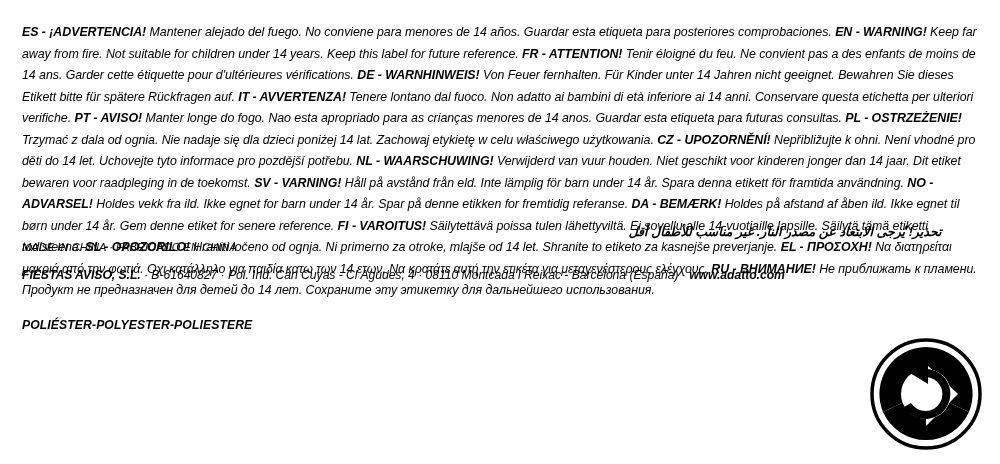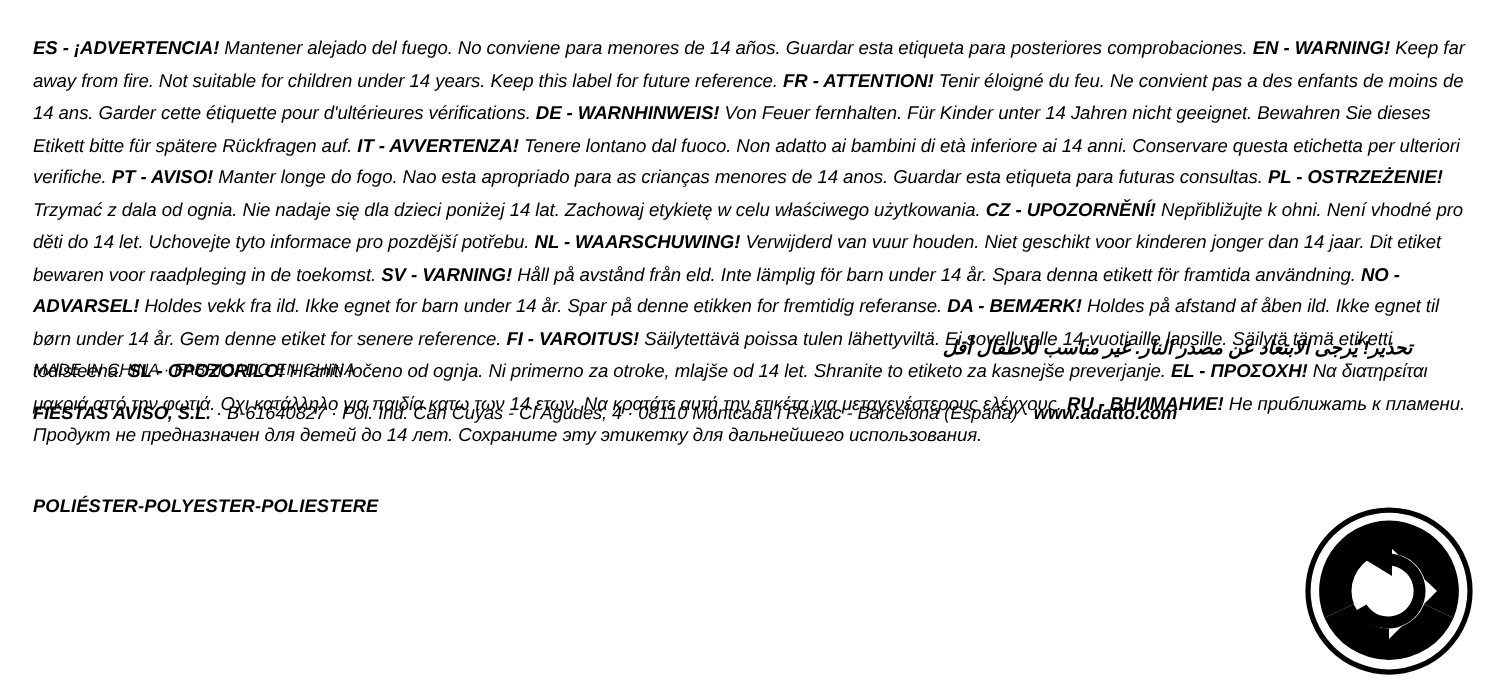--- a/index.html
+++ b/index.html
@@ -63,21 +63,20 @@
   .company-line b {
     font-weight: bold;
   }
   .material-line {
     position: absolute;
     left: 22px;
     top: 318px;
     font-size: 12.2px;
     font-weight: bold;
     letter-spacing: 0.1px;
-    margin-top: 12px;
   }
   .recycle-logo {
     position: absolute;
     right: 18px;
     bottom: 14px;
     width: 112px;
     height: 112px;
   }
   .recycle-logo svg {
     display: block;

